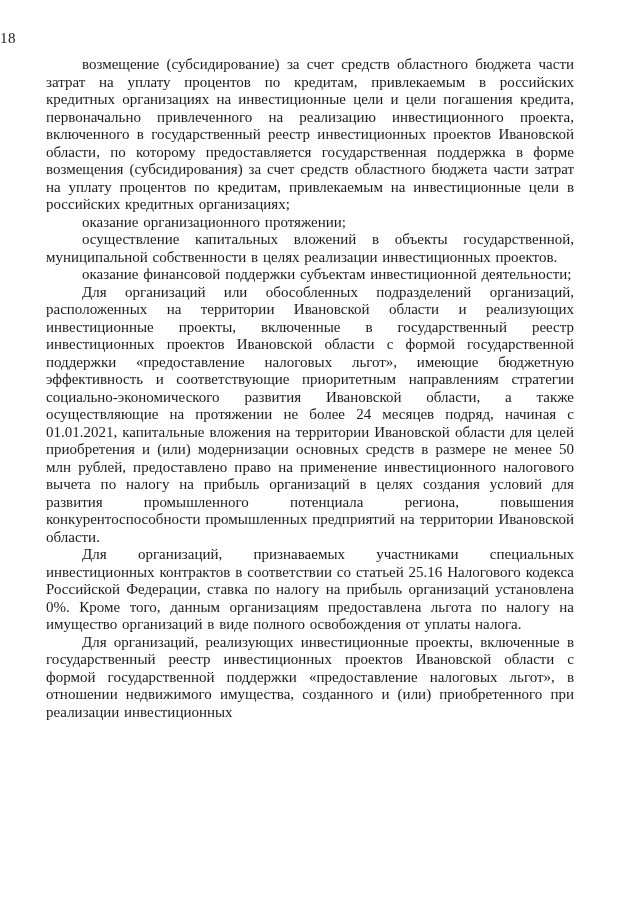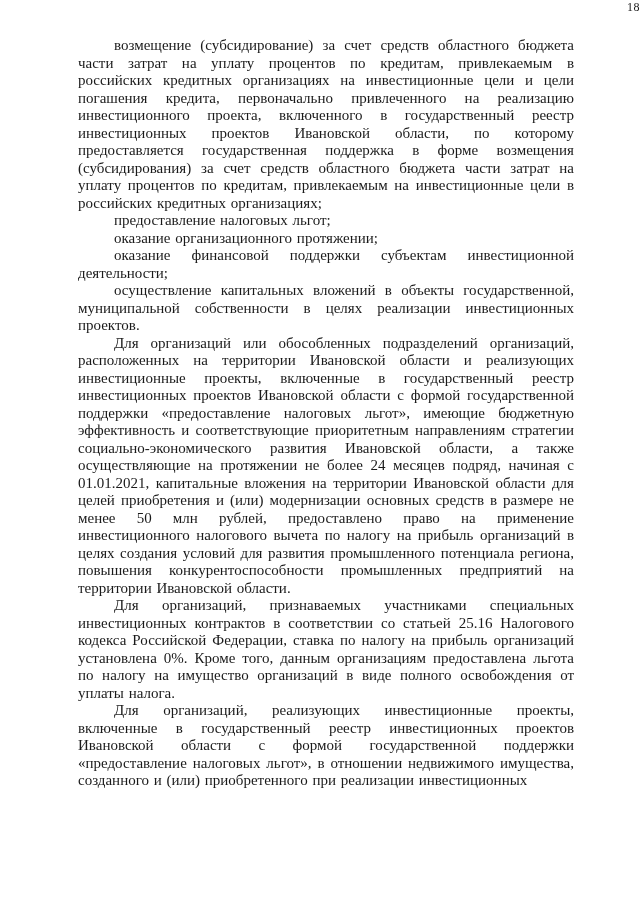--- a/index.html
+++ b/index.html
@@ -10,49 +10,49 @@
   .page {
     position: relative;
     width: 640px;
     height: 905px;
     background: #ffffff;
     overflow: hidden;
     font-family: "Liberation Serif", "DejaVu Serif", serif;
     color: #1a1a1a;
   }
   .page-number {
-    text-align: right;
-    font-size: 12px;
+    padding-top: 31px;
+    text-align: left;
+    font-size: 15px;
     line-height: 15px;
     letter-spacing: 0.5px;
   }
   .content {
-    margin-top: 22px;
-    padding-left: 78px;
+    margin-top: 10px;
+    padding-left: 46px;
     padding-right: 66px;
     font-size: 15px;
     line-height: 17.5px;
     text-align: justify;
     text-justify: inter-word;
   }
   .content p {
     margin: 0;
     text-indent: 36px;
     word-spacing: 1px;
   }
 </style>
 </head>
 <body>
 
 <div class="page">
   <div class="page-number">18</div>
 
   <div class="content">
     <p>возмещение (субсидирование) за счет средств областного бюджета части затрат на уплату процентов по кредитам, привлекаемым в российских кредитных организациях на инвестиционные цели и цели погашения кредита, первоначально привлеченного на реализацию инвестиционного проекта, включенного в государственный реестр инвестиционных проектов Ивановской области, по которому предоставляется государственная поддержка в форме возмещения (субсидирования) за счет средств областного бюджета части затрат на уплату процентов по кредитам, привлекаемым на инвестиционные цели в российских кредитных организациях;</p>
-    <p>предоставление налоговых льгот;</p>
     <p>оказание организационного протяжении;</p>
+    <p>осуществление капитальных вложений в объекты государственной, муниципальной собственности в целях реализации инвестиционных проектов.</p>
     <p>оказание финансовой поддержки субъектам инвестиционной деятельности;</p>
-    <p>осуществление капитальных вложений в объекты государственной, муниципальной собственности в целях реализации инвестиционных проектов.</p>
     <p>Для организаций или обособленных подразделений организаций, расположенных на территории Ивановской области и реализующих инвестиционные проекты, включенные в государственный реестр инвестиционных проектов Ивановской области с формой государственной поддержки «предоставление налоговых льгот», имеющие бюджетную эффективность и соответствующие приоритетным направлениям стратегии социально-экономического развития Ивановской области, а также осуществляющие на протяжении не более 24 месяцев подряд, начиная с 01.01.2021, капитальные вложения на территории Ивановской области для целей приобретения и (или) модернизации основных средств в размере не менее 50 млн рублей, предоставлено право на применение инвестиционного налогового вычета по налогу на прибыль организаций в целях создания условий для развития промышленного потенциала региона, повышения конкурентоспособности промышленных предприятий на территории Ивановской области.</p>
     <p>Для организаций, признаваемых участниками специальных инвестиционных контрактов в соответствии со статьей 25.16 Налогового кодекса Российской Федерации, ставка по налогу на прибыль организаций установлена 0%. Кроме того, данным организациям предоставлена льгота по налогу на имущество организаций в виде полного освобождения от уплаты налога.</p>
     <p>Для организаций, реализующих инвестиционные проекты, включенные в государственный реестр инвестиционных проектов Ивановской области с формой государственной поддержки «предоставление налоговых льгот», в отношении недвижимого имущества, созданного и (или) приобретенного при реализации инвестиционных</p>
   </div>
 </div>
 
 </body></html>

